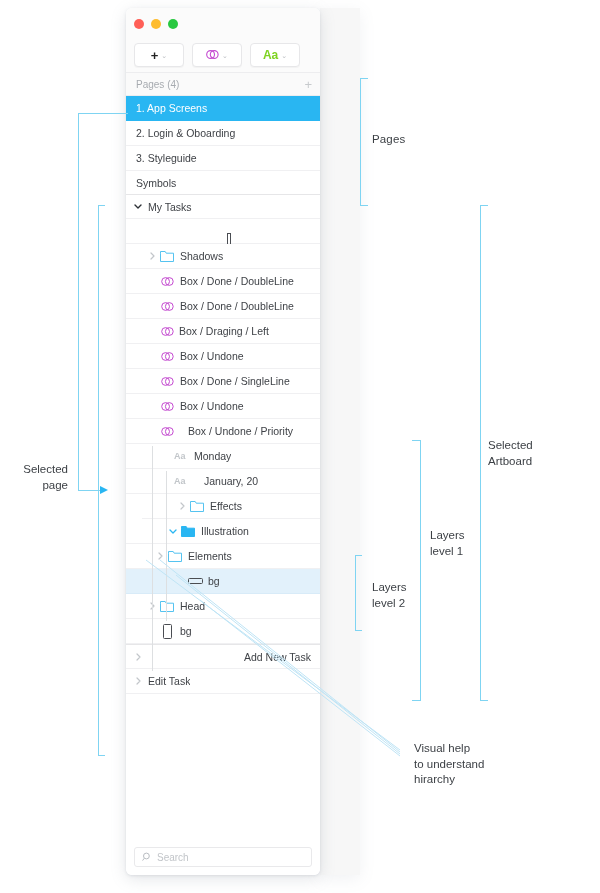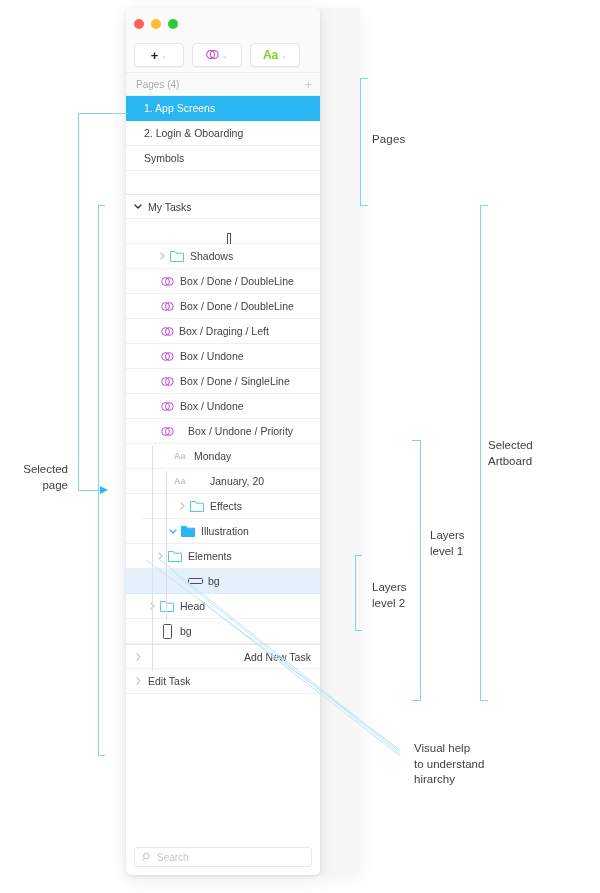--- a/index.html
+++ b/index.html
@@ -60,21 +60,21 @@
   }
   .pages-head .t{font-size:10px;color:#a7abb0;}
   .pages-head .plus{font-size:13px;color:#c7cacd;line-height:1;}
 
   
   .row{
     height:25px;display:flex;align-items:center;position:relative;
     border-bottom:1px solid #f0f0f2;background:#fff;
     font-size:10.5px;color:#3f4247;padding-left:10px;box-sizing:border-box;
   }
-  .row.page{padding-left:18px;}
+  .row.page{padding-left:10px;}
   .row.sel-page{background:#29b6f2;color:#ffffff;border-bottom:1px solid #29b6f2;}
   .row.sel-layer{background:#e2f1fb;border-bottom:1px solid #d8ebf8;}
   .row .lbl{white-space:nowrap;overflow:hidden;}
   .group-sep{border-top:1px solid #e6e6e8;}
 
   .disc{width:12px;flex:0 0 12px;display:flex;align-items:center;justify-content:center;
         font-size:7px;color:#b7bbc0;}
   .ico{width:18px;flex:0 0 18px;display:flex;align-items:center;justify-content:center;}
 
   
@@ -133,20 +133,23 @@
     </div>
 
     <div id="pages-list">
         <div class="row page sel-page">
           <span class="lbl">1. App Screens</span>
         </div>
         <div class="row page">
           <span class="lbl">2. Login &amp; Oboarding</span>
         </div>
         <div class="row page">
+          <span class="lbl">3. Styleguide</span>
+        </div>
+        <div class="row page">
           <span class="lbl">Symbols</span>
         </div>
       </div>
 
     <div class="layer-scroll" style="top:186px;">
       <div id="layers-list" style="position: relative;">
           <div class="row group-sep" style="padding-left: 6px;">
             <span class="disc">
               <svg width="8" height="5" viewBox="0 0 8 5">
                 <path d="M1 1 L4 4 L7 1" fill="none" stroke="#2d3136" stroke-width="1.4" stroke-linecap="round" stroke-linejoin="round"></path>
@@ -157,21 +160,21 @@
           </div>
           <div class="row" style="padding-left: 12px; flex-direction: column;">
             <span class="disc"></span>
             <span class="ico">
               <svg width="8" height="14" viewBox="0 0 8 14">
                 <rect x="2.5" y="0.5" width="3" height="13" fill="none" stroke="#4a4d52" stroke-width="1"></rect>
               </svg>
             </span>
             <span class="lbl" style="margin-left: 4px;">scrollBar</span>
           </div>
-          <div class="row" style="padding-left: 30px;">
+          <div class="row" style="padding-left: 20px;">
             <span class="disc">
               <svg width="5" height="8" viewBox="0 0 5 8">
                 <path d="M1 1 L4 4 L1 7" fill="none" stroke="#c2c6ca" stroke-width="1.2" stroke-linecap="round" stroke-linejoin="round"></path>
               </svg>
             </span>
             <span class="ico">
               <svg width="14" height="11" viewBox="0 0 14 11">
                 <path d="M0.5 2.2 L0.5 10.5 L13.5 10.5 L13.5 2.2 L6.2 2.2 L5.2 0.5 L0.5 0.5 Z" fill="none" stroke="#55c3f0" stroke-width="1"></path>
               </svg>
             </span>
@@ -256,21 +259,21 @@
             </span>
             <span class="lbl" style="margin-left: 4px;">Monday</span>
           </div>
           <div class="row" style="padding-left: 34px;">
             <span class="disc"></span>
             <span class="ico">
               <svg width="14" height="10" viewBox="0 0 14 10">
                 <text x="0" y="8.4" font-size="9" font-family="Liberation Sans, sans-serif" font-weight="700" fill="#c2c6ca">Aa</text>
               </svg>
             </span>
-            <span class="lbl" style="margin-left: 20px;">January, 20</span>
+            <span class="lbl" style="margin-left: 14px;">January, 20</span>
           </div>
           <div class="row" style="padding-left: 34px; margin-left: 16px;">
             <span class="disc">
               <svg width="5" height="8" viewBox="0 0 5 8">
                 <path d="M1 1 L4 4 L1 7" fill="none" stroke="#c2c6ca" stroke-width="1.2" stroke-linecap="round" stroke-linejoin="round"></path>
               </svg>
             </span>
             <span class="ico">
               <svg width="14" height="11" viewBox="0 0 14 11">
                 <path d="M0.5 2.2 L0.5 10.5 L13.5 10.5 L13.5 2.2 L6.2 2.2 L5.2 0.5 L0.5 0.5 Z" fill="none" stroke="#55c3f0" stroke-width="1"></path>

